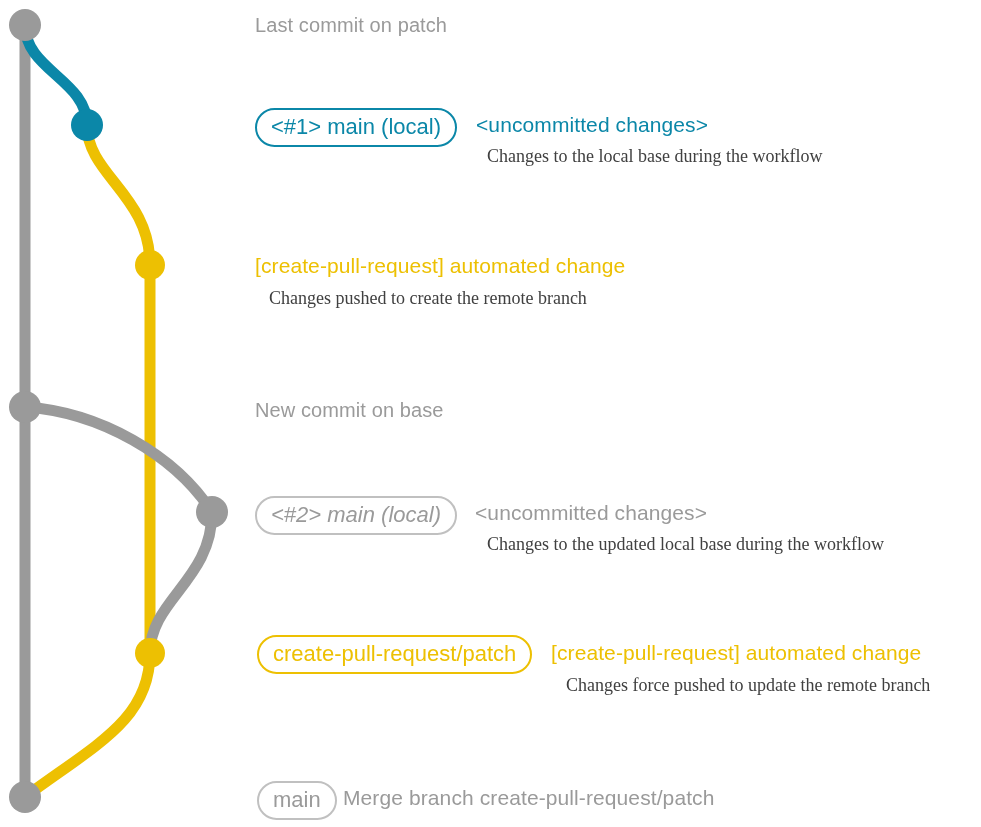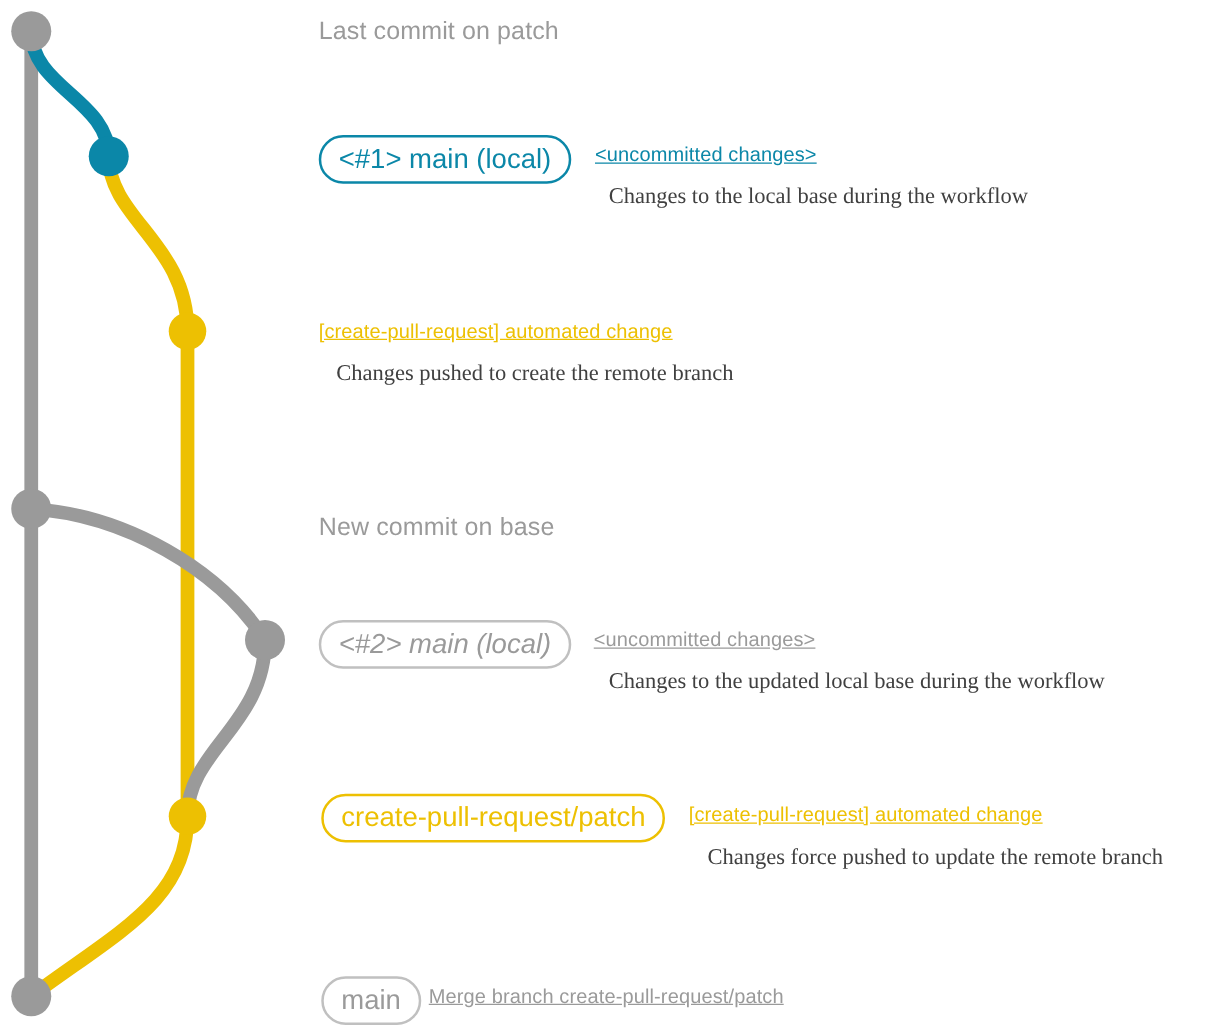--- a/index.html
+++ b/index.html
@@ -56,24 +56,23 @@
     color: #1c8fb0;
     background: #ffffff;
   }
   .pill.blue   { border-color: #0b87a8; color: #0b87a8; }
   .pill.yellow { border-color: #edc002; color: #edc002; }
   .pill.gray   { border-color: #c0c0c0; color: #9a9a9a; }
 
   .commit-title {
     position: absolute;
     white-space: nowrap;
-    font-size: 16px;
+    font-size: 21px;
     line-height: 24px;
     letter-spacing: .1px;
-    text-decoration: underline;
   }
   .commit-title.blue   { color: #0b87a8; }
   .commit-title.yellow { color: #edc002; }
   .commit-title.gray   { color: #9a9a9a; }
 
   .desc {
     position: absolute;
     white-space: nowrap;
     font-family: "Liberation Serif", serif;
     font-size: 18px;
@@ -115,21 +114,21 @@
   <div class="commit-title blue" style="left:476px; top:113px;">&lt;uncommitted changes&gt;</div>
   <div class="desc" style="left:487px; top:146px;">Changes to the local base during the workflow</div>
 </div>
 
 <div class="row">
   <div class="commit-title yellow" style="left:255px; top:254px;">[create-pull-request] automated change</div>
   <div class="desc" style="left:269px; top:288px;">Changes pushed to create the remote branch</div>
 </div>
 
 <div class="row">
-  <div class="heading" style="left:255px; top:410px;text-align:right;">New commit on base</div>
+  <div class="heading" style="left:255px; top:398px;text-align:right;">New commit on base</div>
 </div>
 
 <div class="row">
   <div class="pill gray" style="left:255px; top:496px;font-style:italic;">&lt;#2&gt; main (local)</div>
   <div class="commit-title gray" style="left:475px; top:501px;">&lt;uncommitted changes&gt;</div>
   <div class="desc" style="left:487px; top:534px;">Changes to the updated local base during the workflow</div>
 </div>
 
 <div class="row">
   <div class="pill yellow" style="left:257px; top:635px;">create-pull-request/patch</div>

